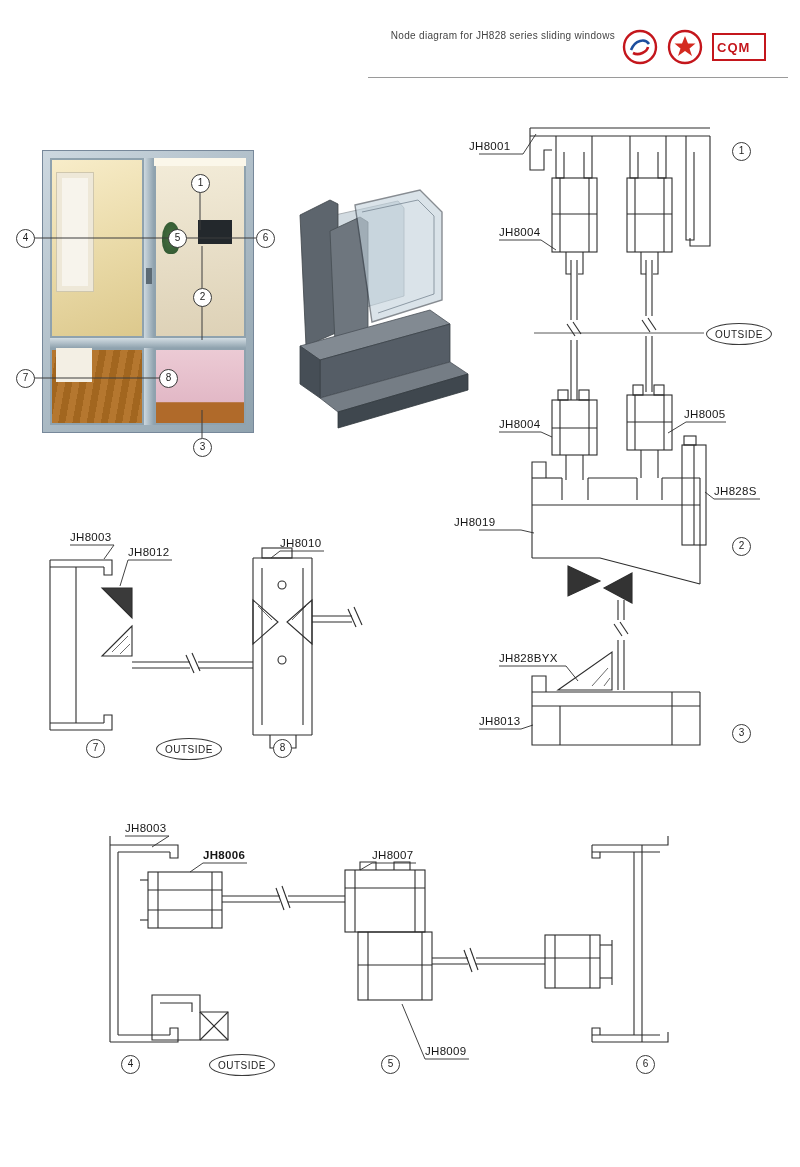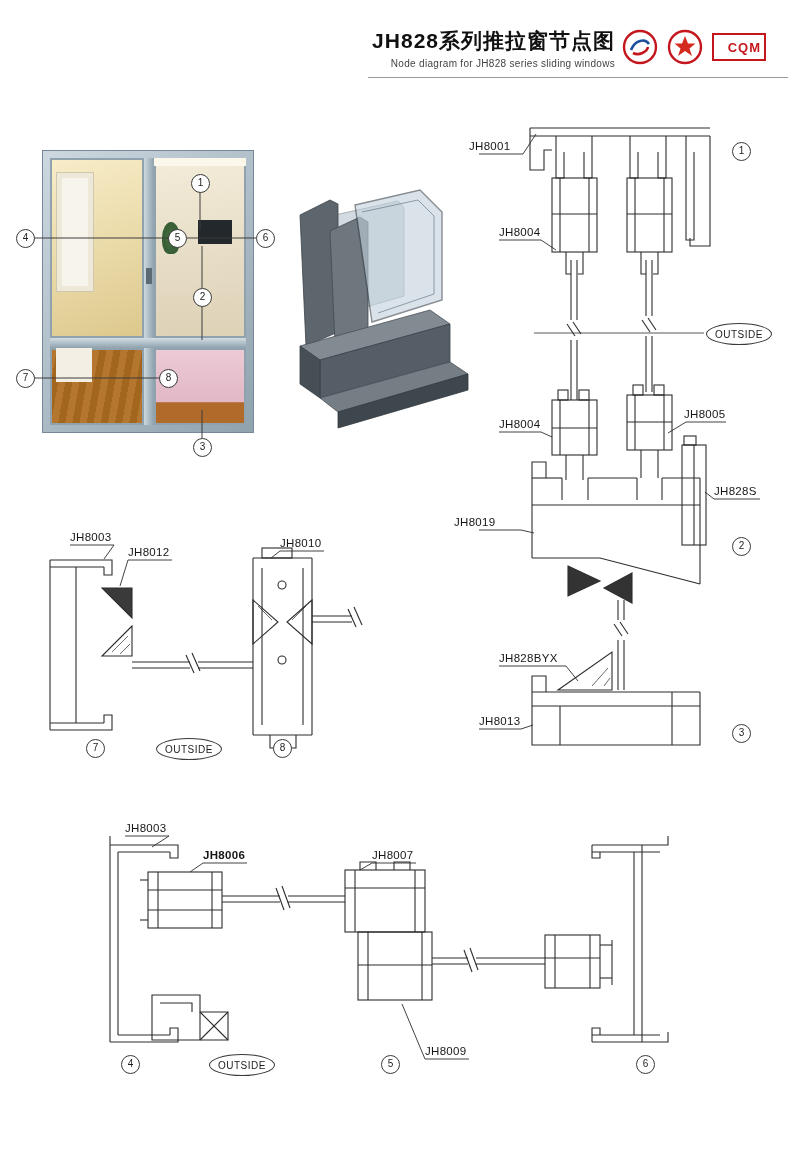--- a/index.html
+++ b/index.html
@@ -7,21 +7,21 @@
         font-family:"Liberation Sans","DejaVu Sans",sans-serif;color:#1c1c1c;}
 
   
   .title-block{position:absolute;right:185px;top:27px;text-align:right;z-index:3;}
   .t-cn{font-size:21px;font-weight:bold;letter-spacing:1px;color:#111;}
   .t-en{font-size:10px;color:#444;margin-top:3px;letter-spacing:.3px;}
   .rule{position:absolute;left:368px;top:77px;width:420px;height:1px;background:#9a9a9a;z-index:3;}
   .logos{position:absolute;left:622px;top:29px;display:flex;gap:9px;align-items:center;z-index:3;}
   .logo-c{width:36px;height:36px;}
   .logo-cqm{min-width:44px;height:24px;border:2px solid #c4161c;color:#c4161c;font-weight:bold;
-            font-size:13px;display:flex;align-items:center;justify-content:flex-end;letter-spacing:1px;padding:0 3px;}
+            font-size:13px;display:flex;align-items:center;justify-content:flex-start;letter-spacing:1px;padding:0 3px;}
 
   
   .photo{position:absolute;left:42px;top:150px;width:212px;height:283px;z-index:1;
          background:linear-gradient(135deg,#cdd8e0,#8fa2ae);box-shadow:0 0 0 1px #77889a inset;}
   .pane{position:absolute;overflow:hidden;box-shadow:0 0 0 2px #8fa2ae inset;}
   .pane-tl{left:8px;top:8px;width:94px;height:180px;background:linear-gradient(160deg,#f8edca,#e9d9a6 55%,#dcc88c);}
   .pane-tr{left:112px;top:8px;width:92px;height:180px;background:linear-gradient(175deg,#f3ecd9,#ddd1b6);}
   .pane-bl{left:8px;top:198px;width:94px;height:77px;background:repeating-linear-gradient(100deg,#b5772f 0 7px,#a2661f 7px 14px);}
   .pane-br{left:112px;top:198px;width:92px;height:77px;background:linear-gradient(180deg,#eccbd5,#e2b8c6 70%,#b06a2a 71%);}
   .mull{position:absolute;left:102px;top:8px;width:10px;height:180px;background:linear-gradient(90deg,#cdd8df,#8fa2ae);}
@@ -55,21 +55,20 @@
   .s2{right:56px;top:-12px;width:28px;height:61px;background:#e02f36;}
   .s3{right:44px;top:-12px;width:8px;height:61px;background:#ffffff;}
   .s4{right:0px;top:-12px;width:40px;height:61px;background:#971116;}
 </style>
 </head>
 <body>
 
 <div class="page">
 
   <div class="title-block">
-    <div class="t-cn">JH828系列推拉窗节点图</div>
     <div class="t-en">Node diagram for JH828 series sliding windows</div>
   </div>
   <div class="rule"></div>
   <div class="logos">
     <div class="logo-c">
       <svg width="36" height="36" viewBox="0 0 36 36">
         <circle cx="18" cy="18" r="16" fill="#fff" stroke="#c4161c" stroke-width="2.4"></circle>
         <path d="M9,21 C13,11 23,9 27,15" stroke="#1d4e9e" stroke-width="2.6" fill="none"></path>
         <path d="M11,24 C17,27 25,23 26,18" stroke="#c4161c" stroke-width="2.6" fill="none"></path>
       </svg>

